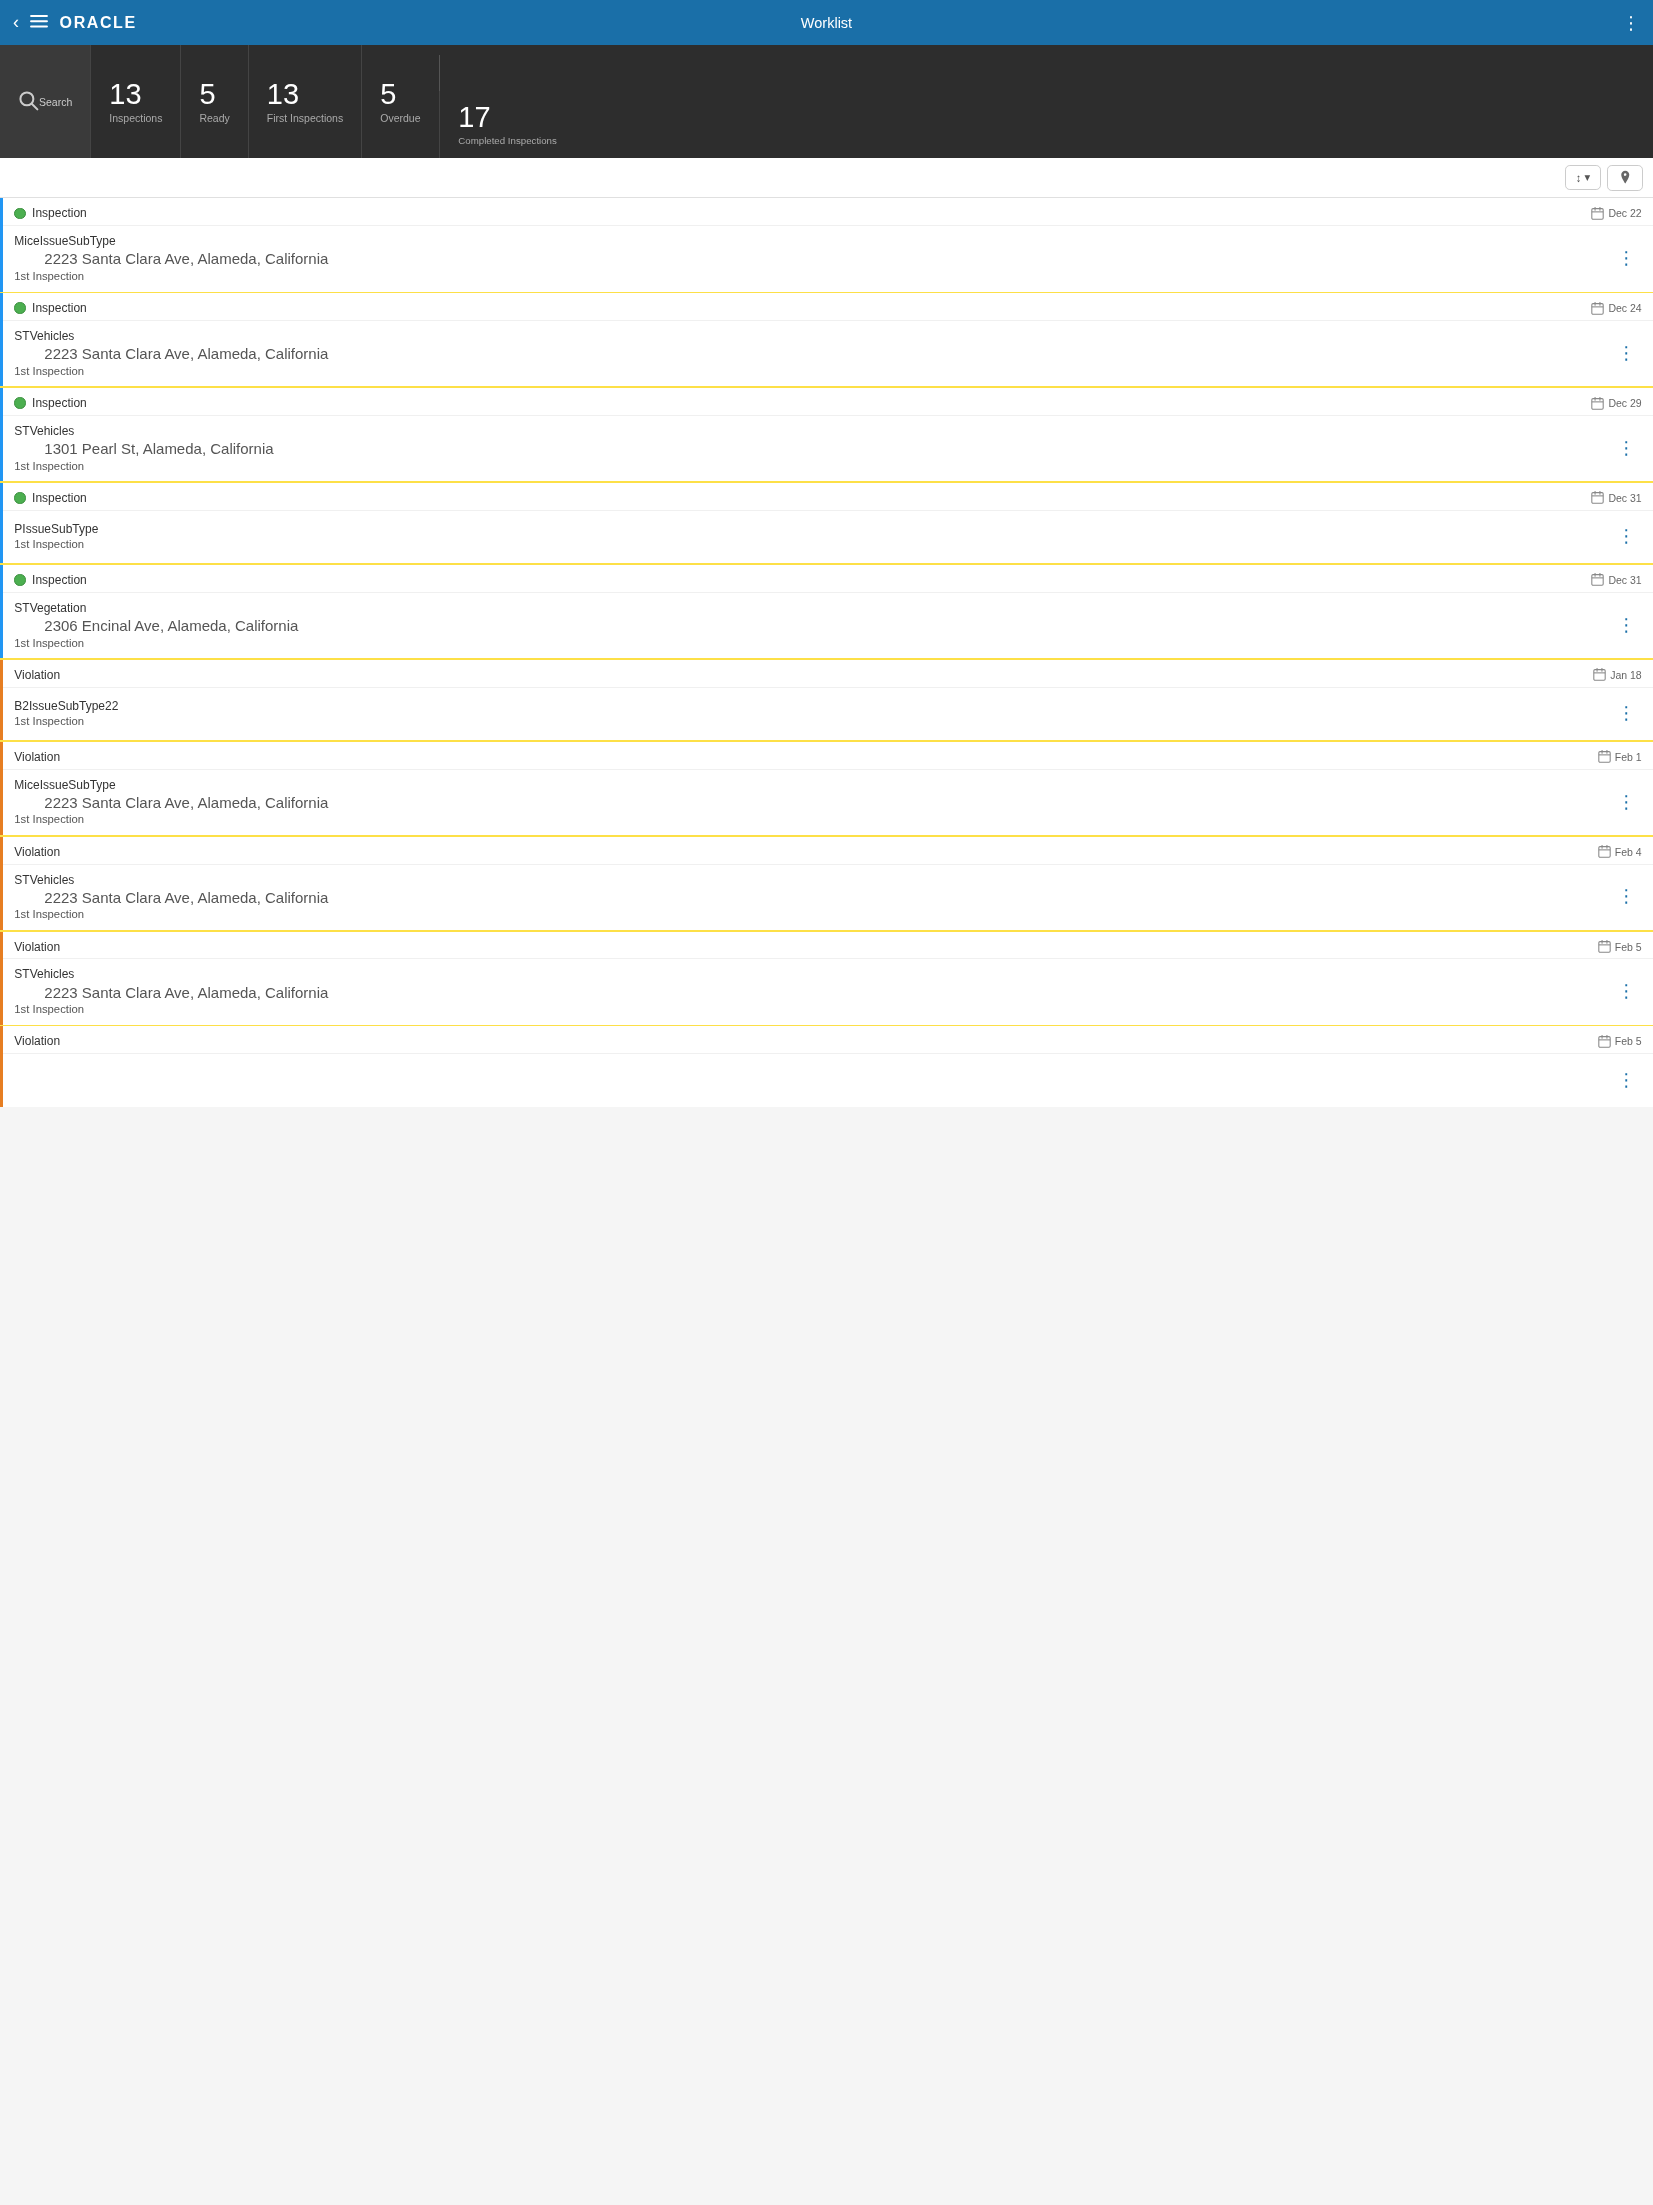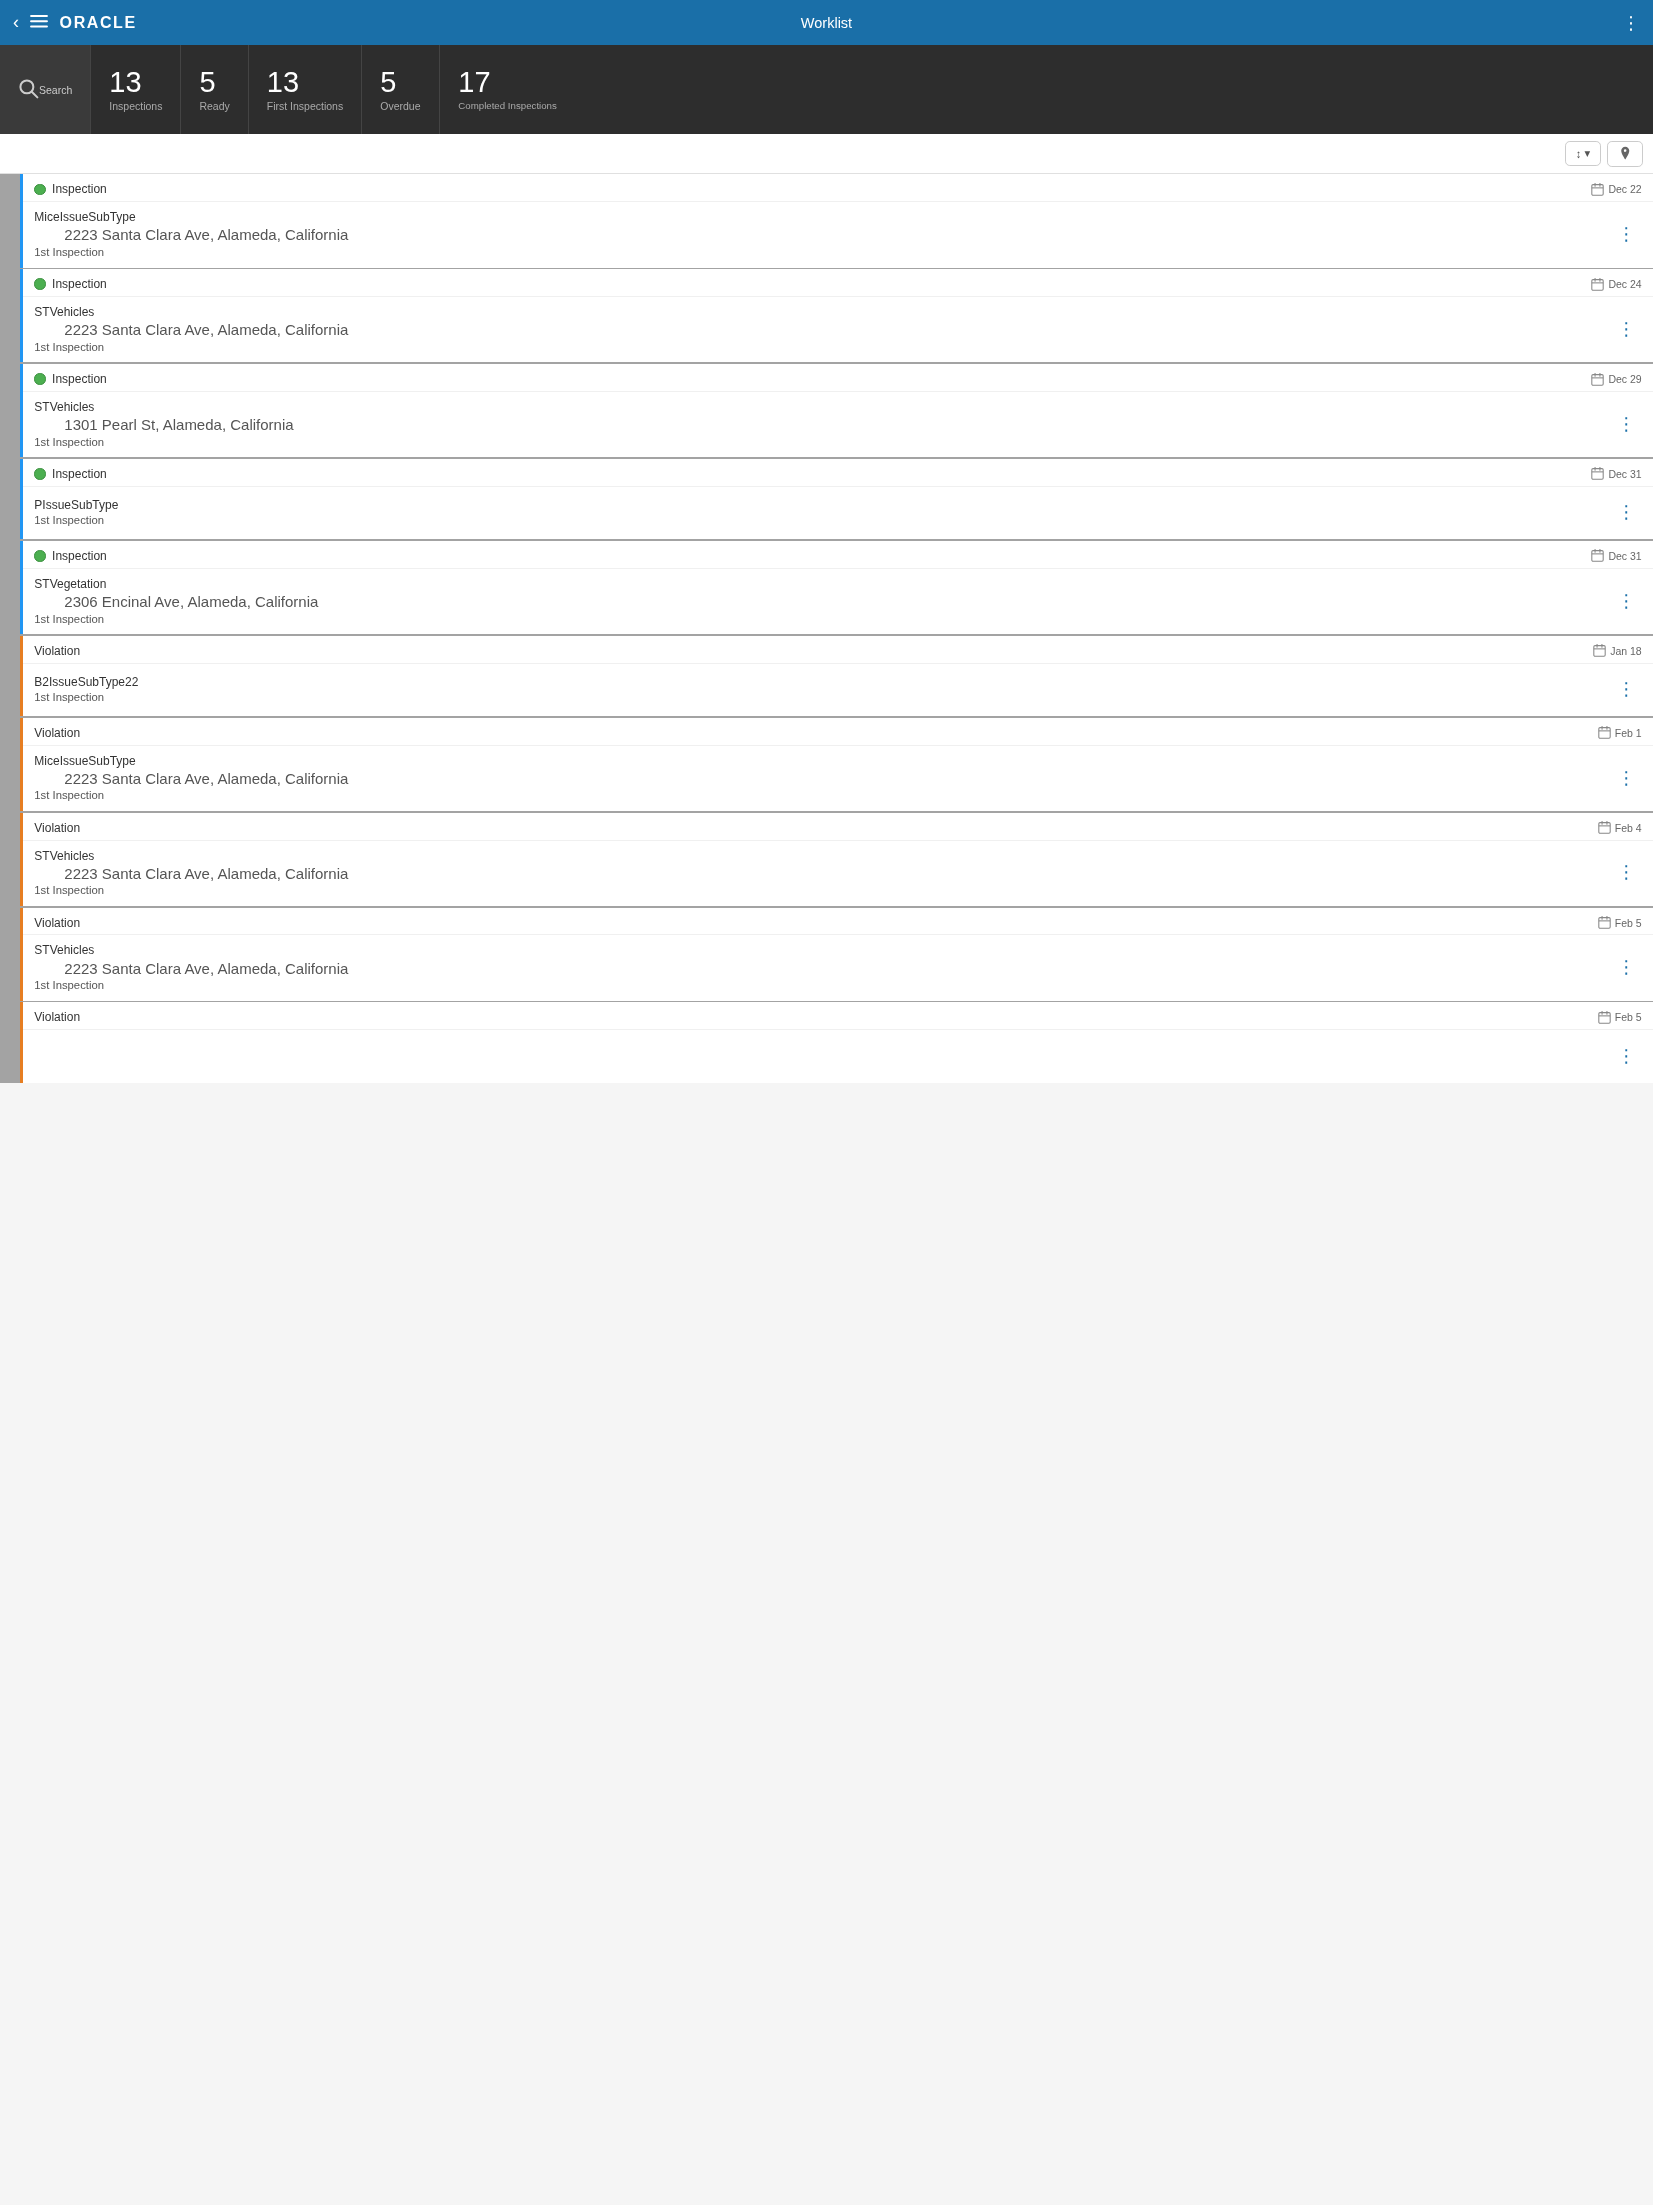--- a/index.html
+++ b/index.html
@@ -45,23 +45,24 @@
       padding: 11.3px 18px;
       cursor: pointer;
       border-left: 0.8px solid #444;
     }
     .stat-item .stat-number { color: white; font-size: 29px; font-weight: 300; line-height: 1; }
     .stat-item .stat-label { color: #aaa; font-size: 10.5px; margin-top: 3.2px; }
     .stat-completed {
       display: flex;
       flex-direction: column;
       justify-content: flex-start;
-      padding: 23px 18px;
+      padding: 12px 18px;
       cursor: pointer;
       border-left: 0.8px solid #444;
+      margin-top: 46px;
     }
     .stat-completed .stat-number { color: white; font-size: 29px; font-weight: 300; line-height: 1; }
     .stat-completed .stat-label { color: #aaa; font-size: 9.7px; margin-top: 3.2px; }
 
     
     .toolbar {
       background: #fff;
       display: flex;
       justify-content: flex-end;
       align-items: center;
@@ -76,21 +77,21 @@
       padding: 4.8px 9.7px;
       display: flex;
       align-items: center;
       gap: 3.2px;
       cursor: pointer;
       font-size: 11.3px;
       color: #555;
     }
 
     
-    .list-container { background: #a3a3a3; padding-left: 20px; }
+    .list-container { background: #fde047; }
     .list-item {
       background: #fff;
       margin-bottom: 1.6px;
       border-left: 3.2px solid transparent;
       position: relative;
     }
     .list-item.blue-border { border-left-color: #2196f3; }
     .list-item.orange-border { border-left-color: #e67e22; }
 
     .item-header {

